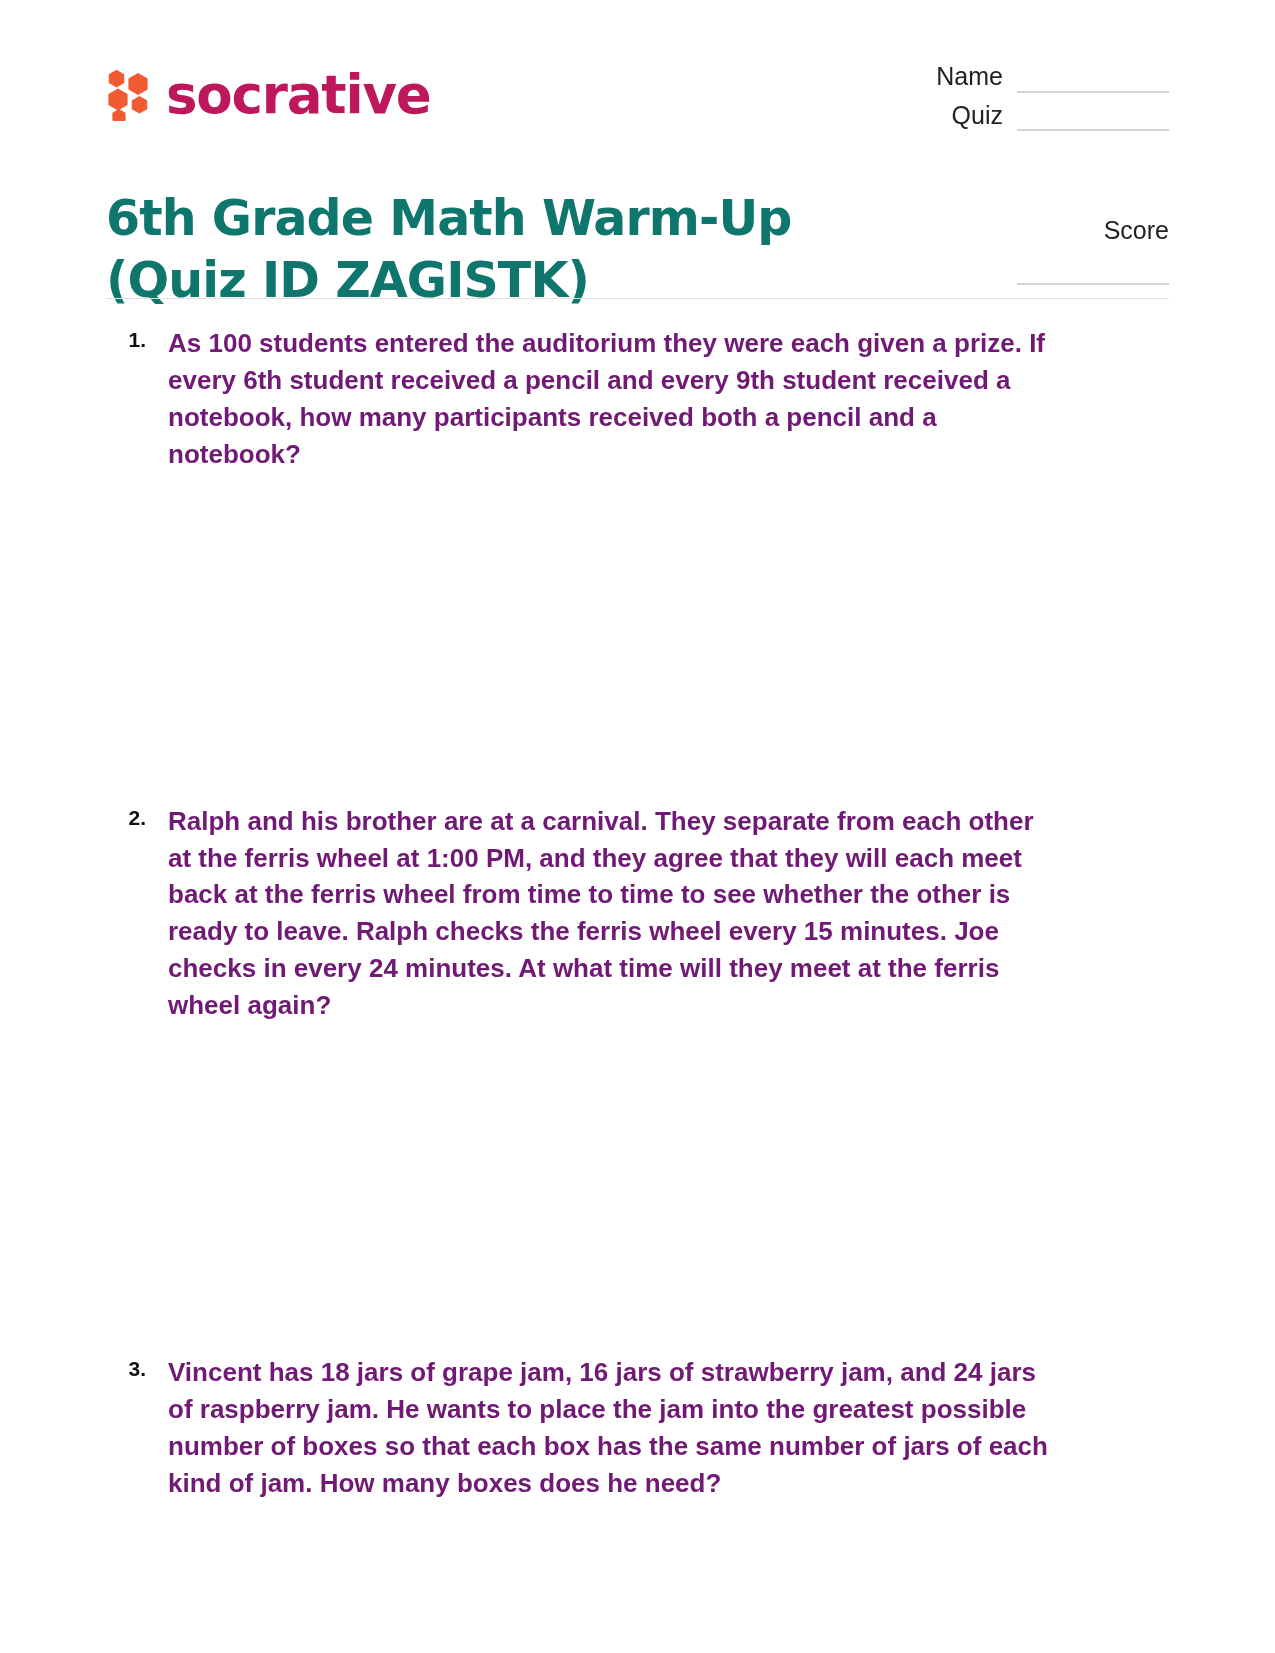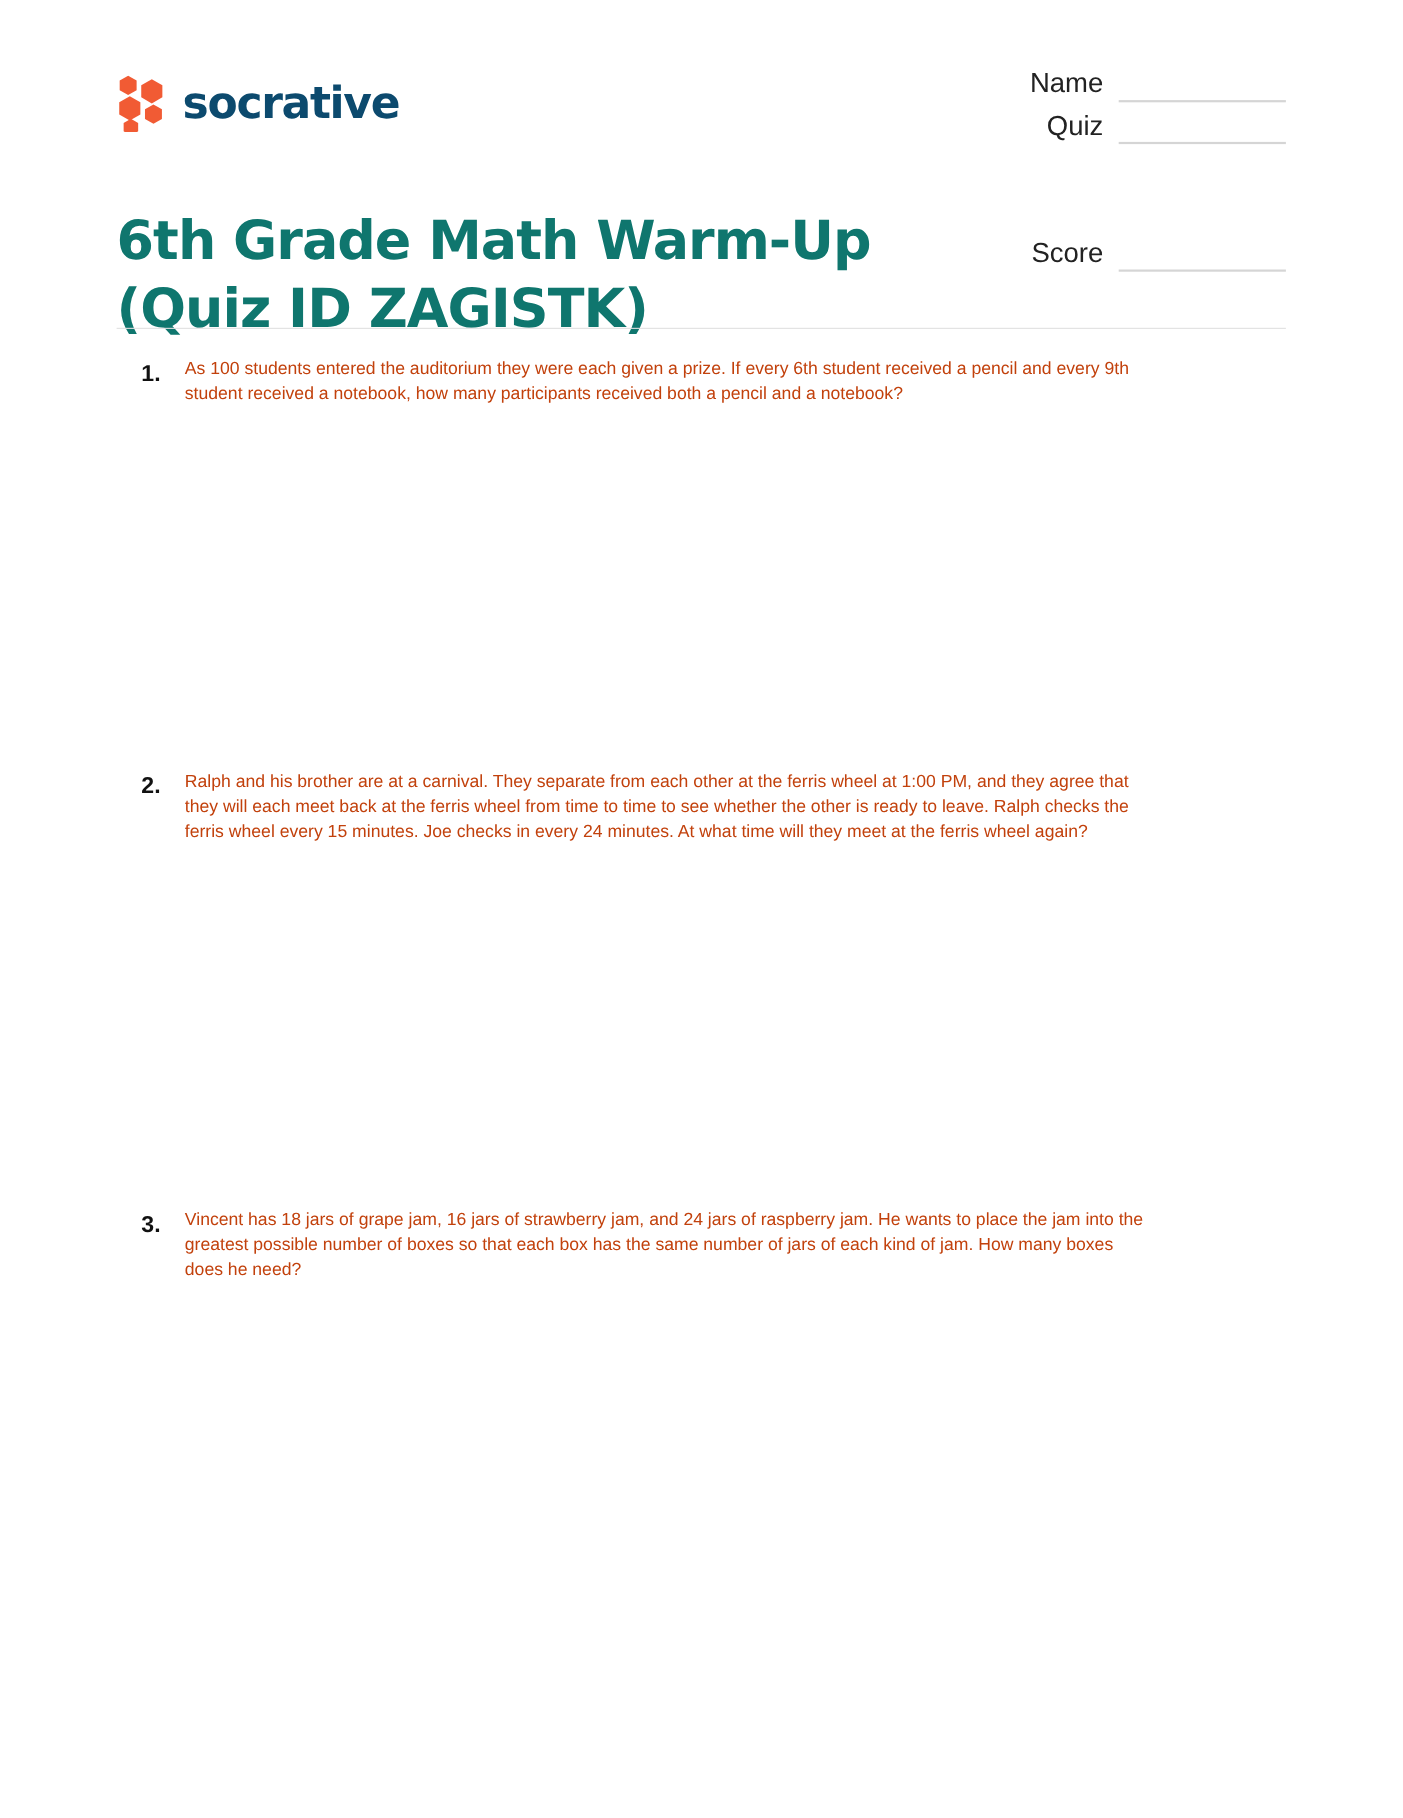--- a/index.html
+++ b/index.html
@@ -38,24 +38,24 @@
     align-items: center;
     gap: 14px;
   }
   .brand-mark {
     width: 46px;
     height: 52px;
     display: block;
   }
   .brand-name {
     font-family: "DejaVu Sans", sans-serif;
-    font-size: 40px;
+    font-size: 53px;
     font-weight: 700;
     letter-spacing: -1.2px;
-    color: #0c4a6e;
+    color: #be185d;
     line-height: 1;
     text-align: right;
   }
 
   .meta-fields {
     position: absolute;
     right: 0;
     top: 0;
     width: 240px;
   }
@@ -72,20 +72,21 @@
     line-height: 1.3;
     white-space: nowrap;
   }
   .meta-rule {
     width: 152px;
     border-bottom: 2px solid #d5d5d5;
     height: 22px;
   }
   .meta-row.score {
     margin-top: 83px;
+    flex-direction: column;
   }
 
   .doc-title {
     position: absolute;
     left: 0;
     top: 95px;
     width: 730px;
     font-family: "DejaVu Sans", sans-serif;
     font-size: 49px;
     font-weight: 700;
@@ -119,24 +120,25 @@
     text-align: right;
     padding-right: 22px;
     box-sizing: border-box;
     font-size: 21px;
     font-weight: 700;
     color: #111111;
     line-height: 1.42;
   }
   .q-text {
     flex: 1 1 auto;
-    font-size: 16px;
+    font-size: 26px;
     line-height: 1.42;
-    color: #c2410c;
+    color: #701a75;
     max-width: 880px;
+    font-weight: bold;
   }
   .q-space {
     height: 330px;
   }
   .q-space.short {
     height: 0;
   }
 </style>
 </head>
 <body>

